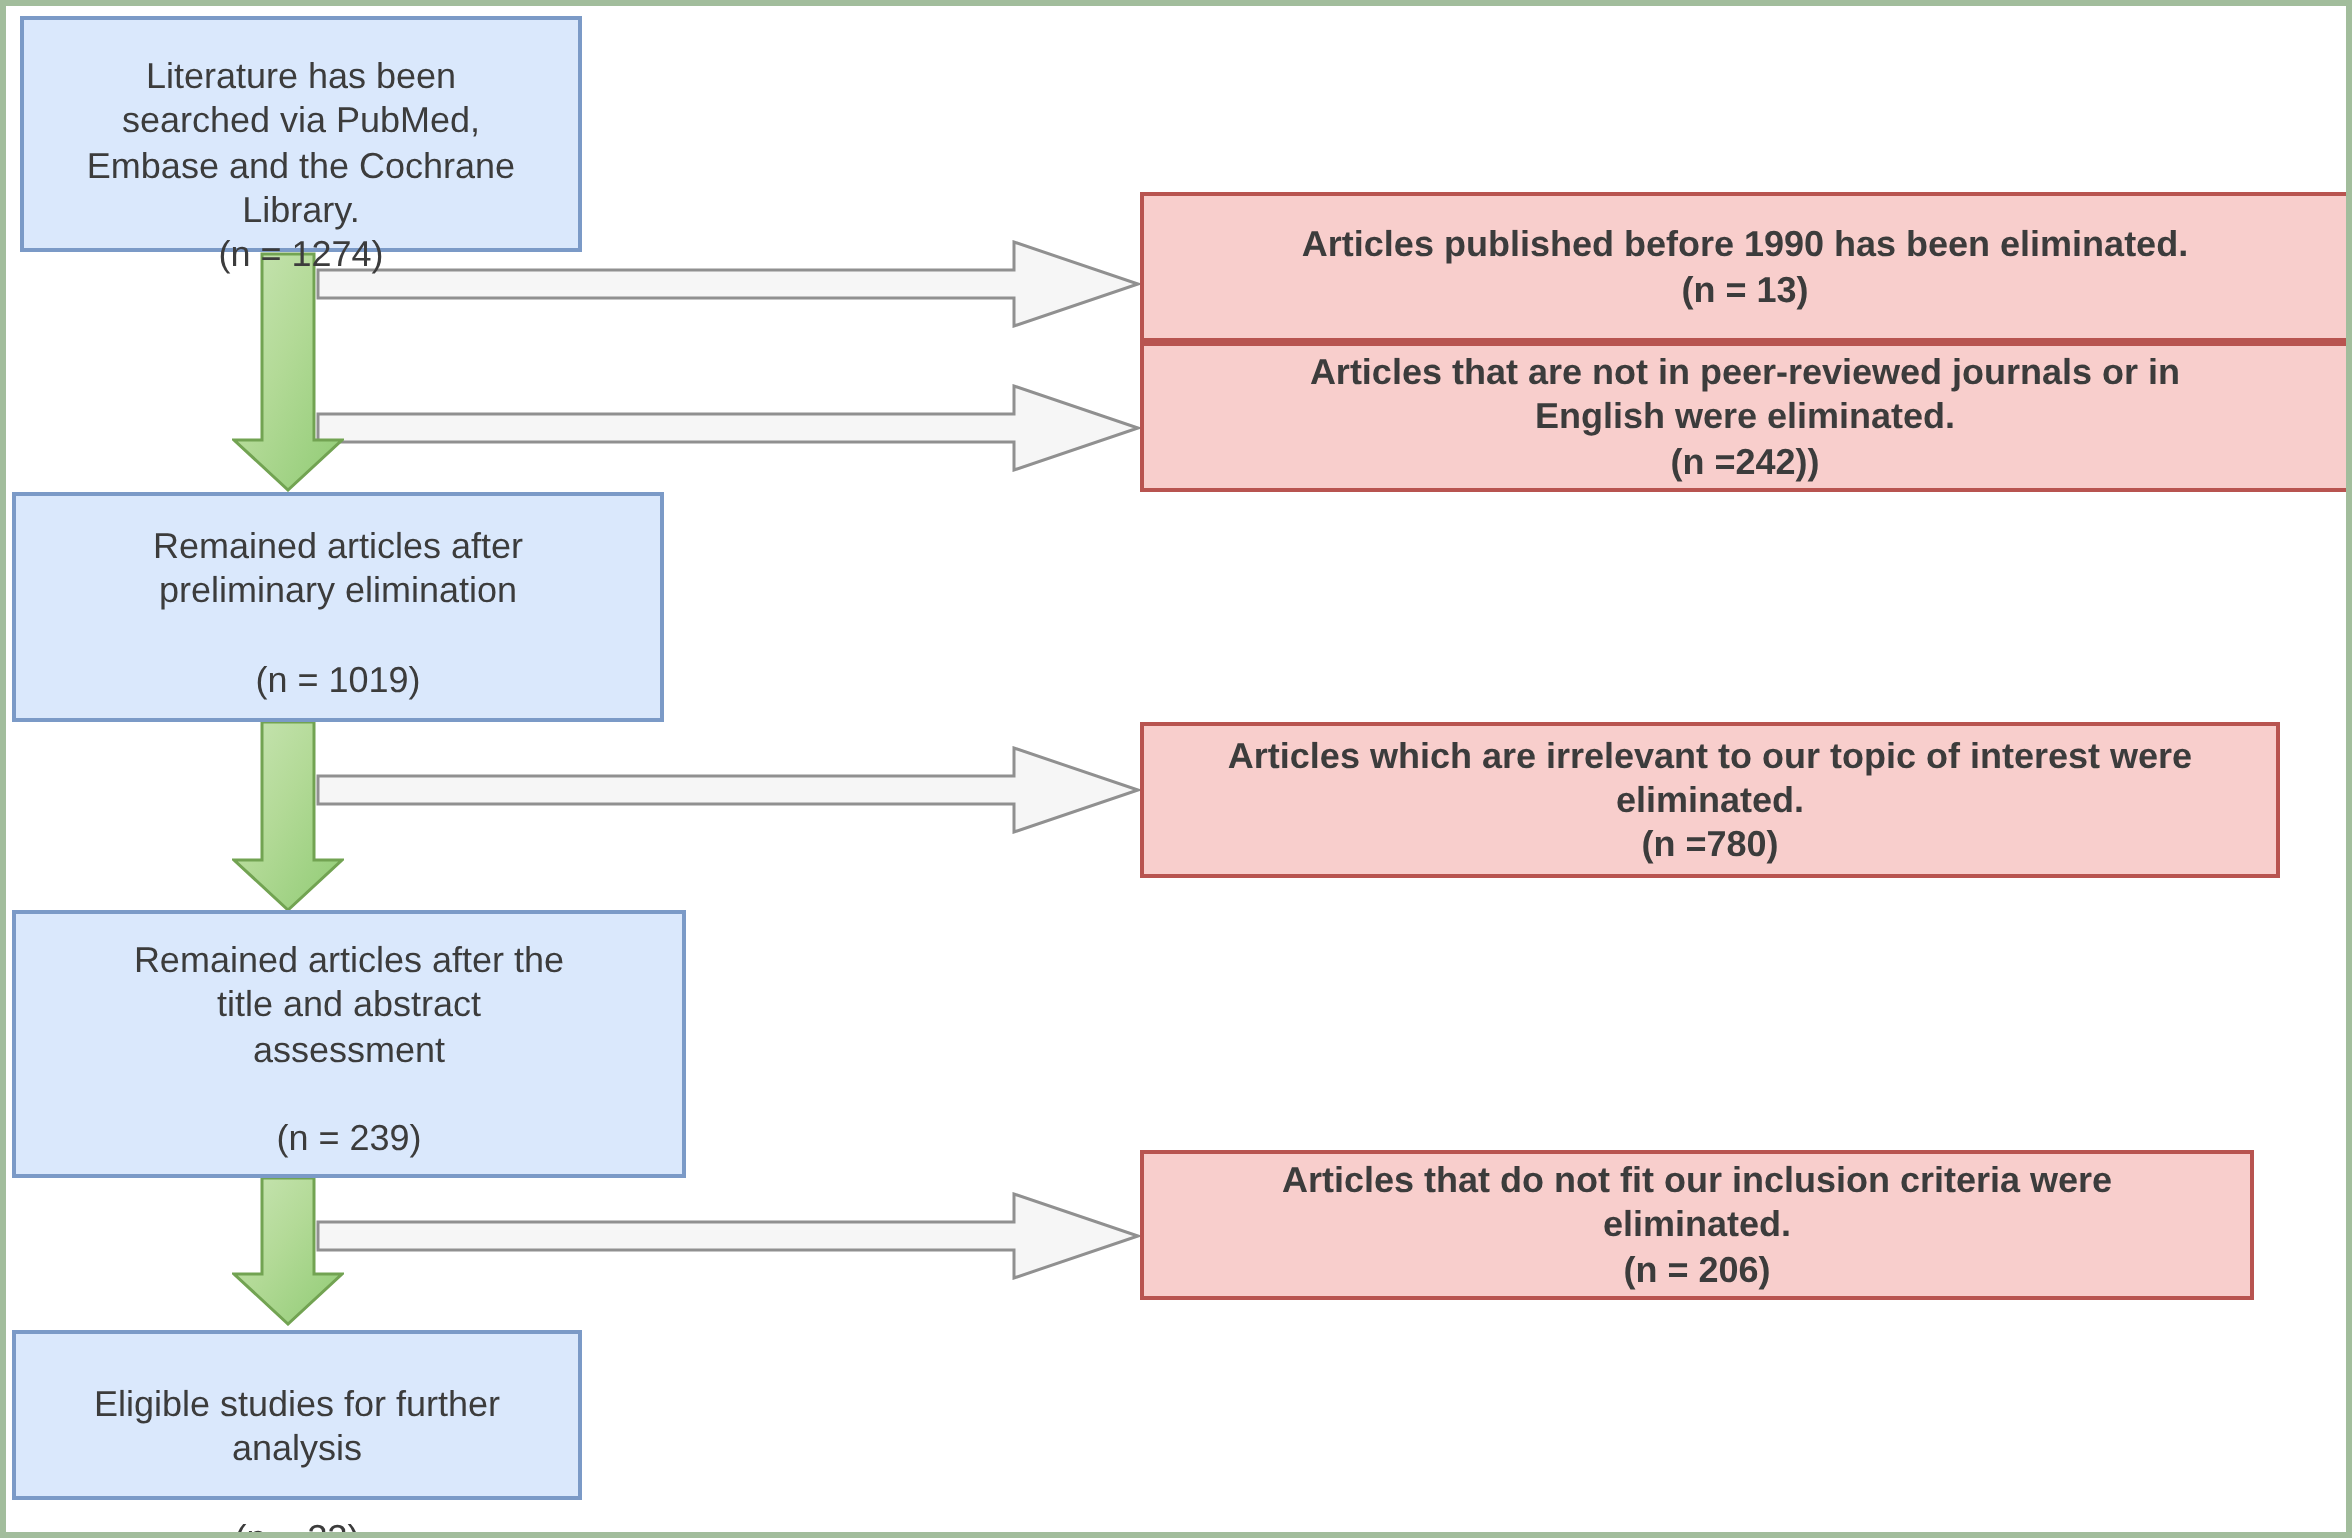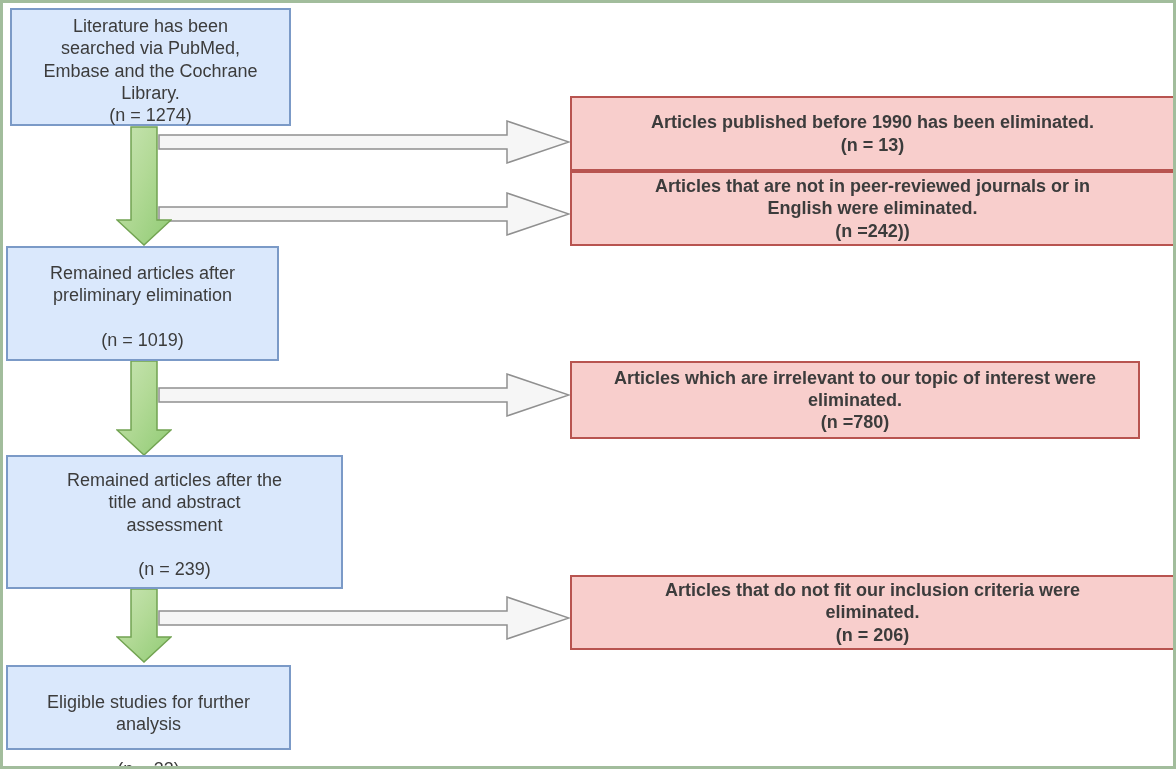--- a/index.html
+++ b/index.html
@@ -79,26 +79,26 @@
   <svg class="arrow down-arrow" style="left:113px; top:123px" width="56" height="120" viewBox="0 0 56 120">
     <polygon points="15,1 41,1 41,94 55,94 28,119 1,94 15,94"></polygon>
   </svg>
   <svg class="arrow down-arrow" style="left:113px; top:358px" width="56" height="95" viewBox="0 0 56 95">
     <polygon points="15,0 41,0 41,69 55,69 28,94 1,69 15,69"></polygon>
   </svg>
   <svg class="arrow down-arrow" style="left:113px; top:586px" width="56" height="74" viewBox="0 0 56 74">
     <polygon points="15,0 41,0 41,48 55,48 28,73 1,48 15,48"></polygon>
   </svg>
 
-  <div class="box blue" style="left:7px; top:5px; width:281px; height:118px; padding-top:5px">Literature has been
+  <div class="box blue" style="left:7px; top:5px; width:281px; height:118px; padding-top:17px">Literature has been
 searched via PubMed,
 Embase and the Cochrane
 Library.
 (n = 1274)</div>
-  <div class="box blue" style="left:3px; top:243px; width:273px; height:115px; padding-top:14px">Remained articles after
+  <div class="box blue" style="left:3px; top:243px; width:326px; height:115px; padding-top:14px">Remained articles after
 preliminary elimination
 
 (n = 1019)</div>
   <div class="box blue" style="left:3px; top:452px; width:337px; height:134px; padding-top:12px">Remained articles after the
 title and abstract
 assessment
 
 (n = 239)</div>
   <div class="box blue" style="left:3px; top:662px; width:285px; height:85px; padding-top:24px">Eligible studies for further
 analysis
@@ -106,17 +106,17 @@
 (n = 33)</div>
 
   <div class="box pink" style="left:567px; top:93px; width:605px; height:75px">Articles published before 1990 has been eliminated.
 (n = 13)</div>
   <div class="box pink" style="left:567px; top:168px; width:605px; height:75px">Articles that are not in peer-reviewed journals or in
 English were eliminated.
 (n =242))</div>
   <div class="box pink" style="left:567px; top:358px; width:570px; height:78px">Articles which are irrelevant to our topic of interest were
 eliminated.
 (n =780)</div>
-  <div class="box pink" style="left:567px; top:572px; width:605px; height:75px">Articles that do not fit our inclusion criteria were
+  <div class="box pink" style="left:567px; top:572px; width:557px; height:75px">Articles that do not fit our inclusion criteria were
 eliminated.
 (n = 206)</div>
 
 </div>
 
 </body></html>

